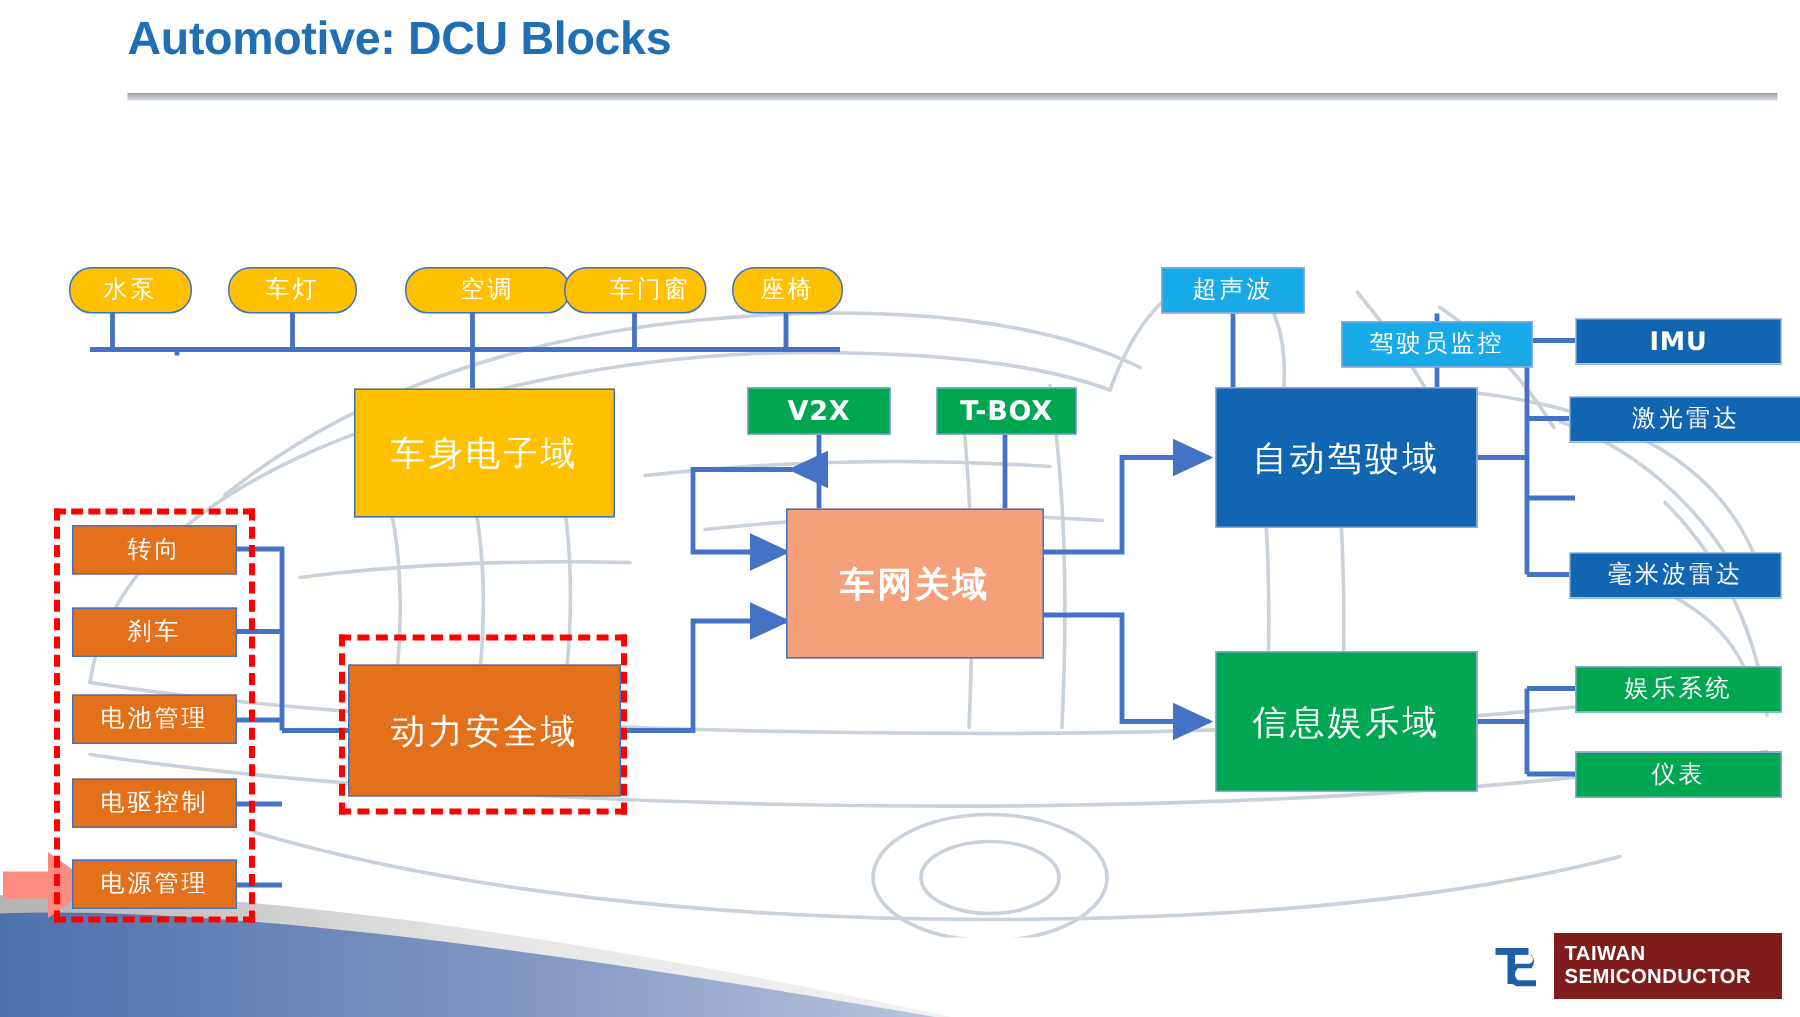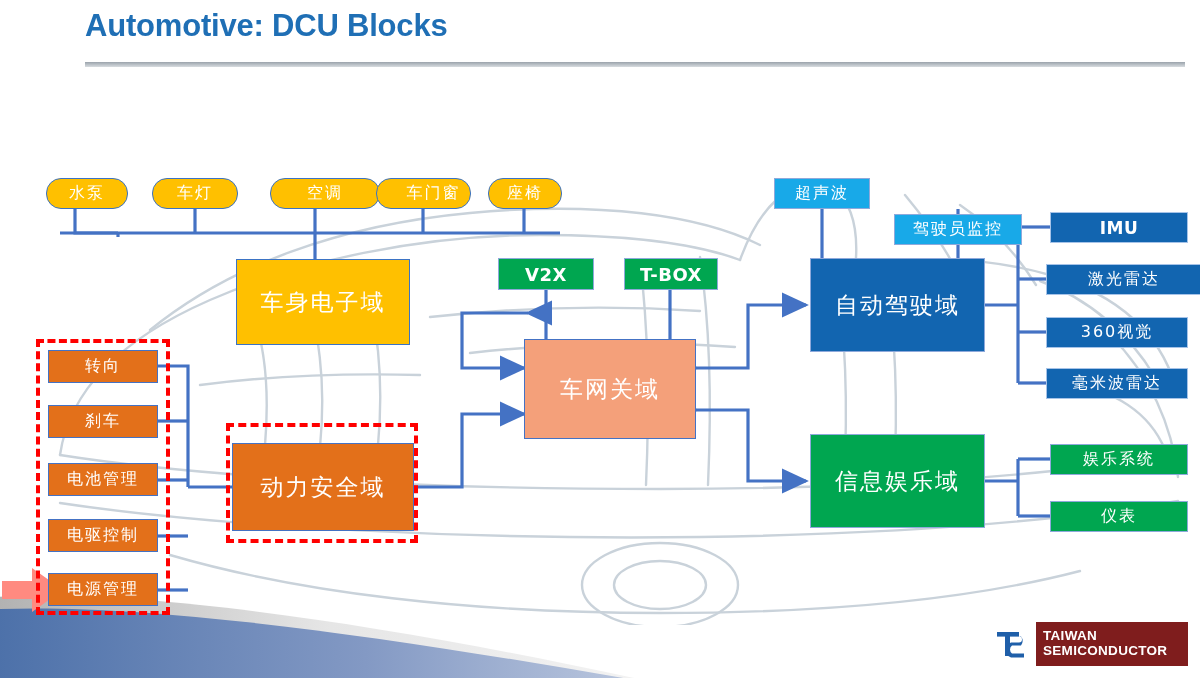--- a/index.html
+++ b/index.html
@@ -43,21 +43,21 @@
     color:#ffffff;text-align:center;
     border:1.5px solid #8EA9DB;
     font-family:"DejaVu Sans","Liberation Sans",sans-serif;
   }
   .cjk{font-family:"DejaVu Sans","Liberation Sans",sans-serif;letter-spacing:2px;font-weight:500;}
   .lat{font-weight:bold;letter-spacing:.5px;}
 
   .amber{background:#FFC000;border-color:#3B73C4;border-radius:15px;}
   .amber-big{background:#FFC000;border-color:#3B73C4;}
   .orange{background:#E3701A;border-color:#4472C4;}
-  .salmon{background:#F4A07A;border-color:#4472C4;}
+  .salmon{background:#F4A07A;border-color:#4472C4;font-weight:bold;}
   .green{background:#00A650;border-color:#8EA9DB;}
   .green-dk{background:#00A650;border-color:#8EA9DB;}
   .lblue{background:#18A9E8;border-color:#8EA9DB;}
   .dblue{background:#1265B0;border-color:#8EA9DB;}
   .dblue2{background:#1265B0;border-color:#A6C3E8;}
 
   
   .dash-frame{
     position:absolute;box-sizing:border-box;
     border:4px dashed #FF0000;background:transparent;
@@ -201,21 +201,20 @@
 
   <div class="node salmon cjk" style="left:524px;top:339px;width:172px;height:100px;font-size:23px;">车网关域</div>
 
   <div class="node lblue cjk" style="left:774px;top:178px;width:96px;height:31px;font-size:16px;">超声波</div>
   <div class="node lblue cjk" style="left:894px;top:178px;width:128px;height:31px;font-size:16px;margin-top:36px;">驾驶员监控</div>
 
   <div class="node dblue cjk" style="left:810px;top:258px;width:175px;height:94px;font-size:23px;">自动驾驶域</div>
 
   <div class="node dblue2 lat" style="left:1050px;top:212px;width:138px;height:31px;font-size:17px;">IMU</div>
   <div class="node dblue2 cjk" style="left:1046px;top:264px;width:156px;height:31px;font-size:16px;">激光雷达</div>
-  <div class="node dblue2 cjk" style="left:1046px;top:317px;width:142px;height:31px;font-size:16px;">360视觉</div>
   <div class="node dblue2 cjk" style="left:1046px;top:368px;width:142px;height:31px;font-size:16px;">毫米波雷达</div>
 
   <div class="node green-dk cjk" style="left:810px;top:434px;width:175px;height:94px;font-size:23px;">信息娱乐域</div>
 
   <div class="node green-dk cjk" style="left:1050px;top:444px;width:138px;height:31px;font-size:16px;">娱乐系统</div>
   <div class="node green-dk cjk" style="left:1050px;top:501px;width:138px;height:31px;font-size:16px;">仪表</div>
 
   <div id="logo">
     <div id="logo-mark">
       <svg width="36" height="30" viewBox="0 0 36 30">

